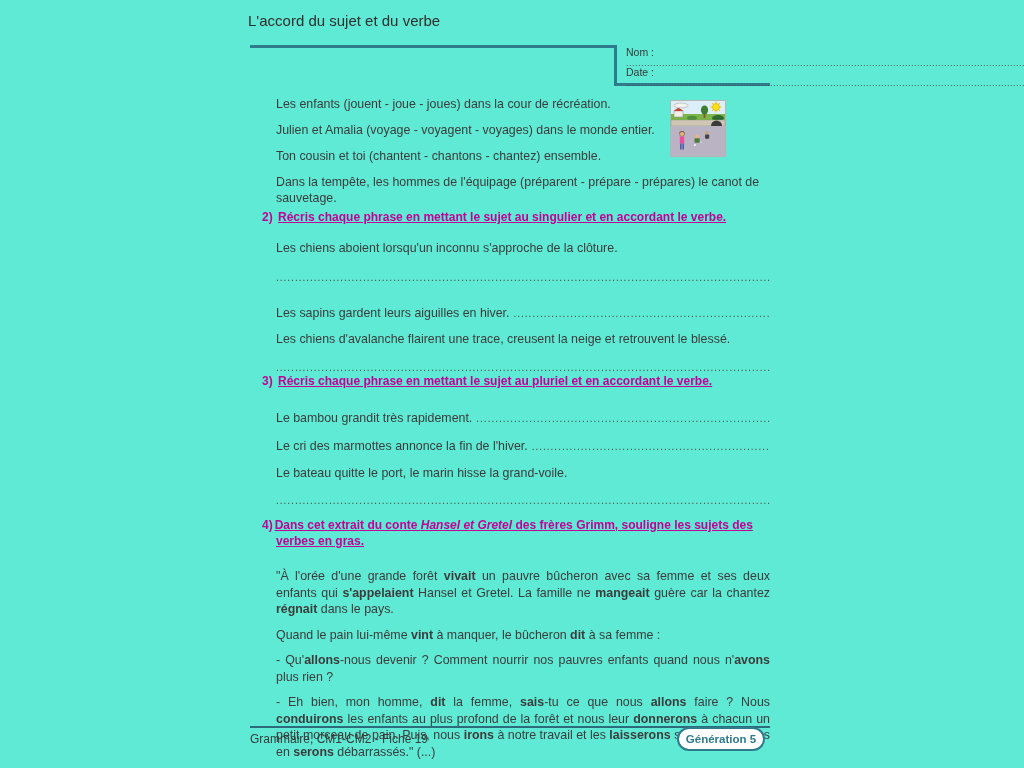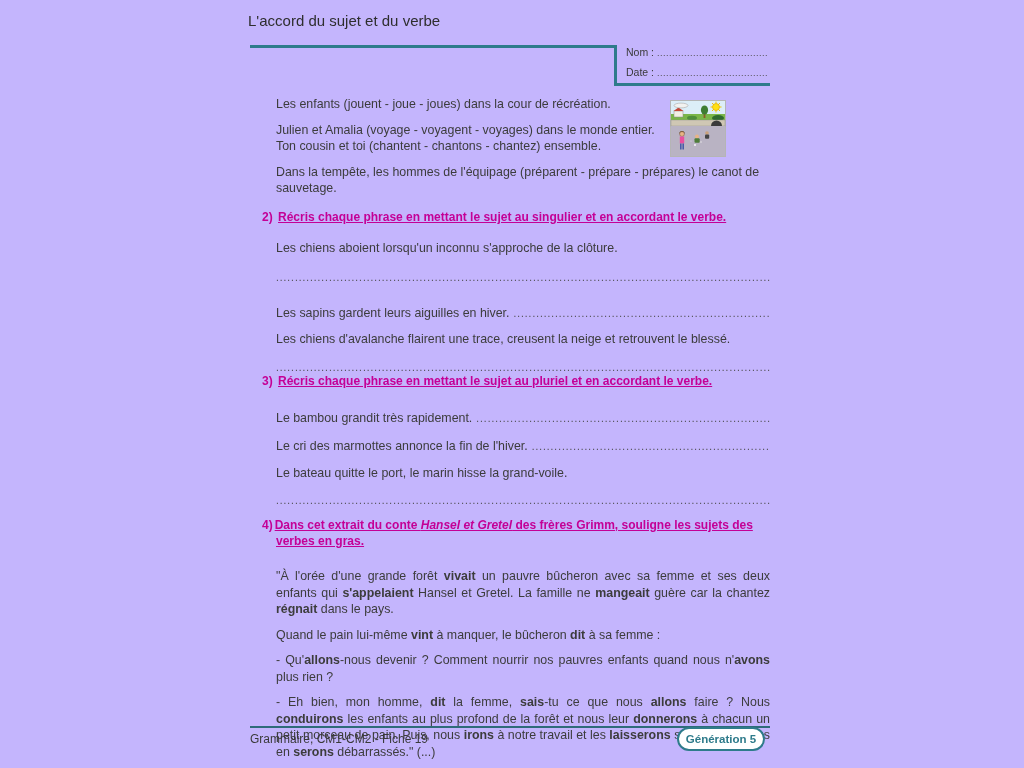--- a/index.html
+++ b/index.html
@@ -1,28 +1,28 @@
 <!DOCTYPE html>
 <html><head>
 <meta charset="utf-8">
 <style>
   html,body{margin:0;padding:0;background:#ffffff;}
   .page{
-    position:relative;width:1024px;height:768px;background:#c4b5fd;overflow:hidden;
+    position:relative;width:1024px;height:768px;background:#5eead4;overflow:hidden;
     font-family:"Liberation Sans", sans-serif;color:#3a3a3a;
   }
   .title{position:absolute;left:248px;top:12px;font-size:15px;color:#2e2e2e;}
   
   .rule{position:absolute;background:#2e7b8b;}
   .rule-top{left:250px;top:45px;width:367px;height:3px;}
   .rule-vert{left:614px;top:45px;width:3px;height:41px;}
   .rule-right{left:614px;top:83px;width:156px;height:3px;}
   
   .nomdate{position:absolute;left:626px;top:46px;width:142px;font-size:10.5px;color:#3a3a3a;}
-  .nd-row{display:flex;align-items:baseline;height:20px;}
+  .nd-row{display:flex;align-items:baseline;height:20px;flex-direction:column;}
   .nd-row .lbl{flex:0 0 auto;margin-right:3px;}
   .dots{overflow:hidden;white-space:nowrap;color:#4a4a4a;font-size:10px;letter-spacing:1px;}
   .nd-row .dots{flex:1;min-width:0;font-size:9px;letter-spacing:0.5px;}
   
   .ex-head{position:absolute;left:262px;width:508px;font-size:12px;font-weight:bold;color:#c40096;line-height:15.5px;padding-left:14px;text-indent:-14px;}
   .ex-head .num{text-decoration:none;margin-right:2px;}
   .ex-head .u{text-decoration:underline;}
   .ex-head .it{font-style:italic;}
   
   .ex-body{position:absolute;left:276px;width:494px;font-size:12.4px;line-height:16px;color:#3c3c3c;}
@@ -60,21 +60,21 @@
       <span class="dots">........................................................................................................................................................................................................................................</span>
     </div>
     <div class="nd-row">
       <span class="lbl">Date :</span>
       <span class="dots">........................................................................................................................................................................................................................................</span>
     </div>
   </div>
 
   <div class="ex-body" style="top:96px">
     <p class="row sent" style="margin-bottom:10px">Les enfants (jouent - joue - joues) dans la cour de récréation.</p>
-    <p class="row sent" style="">Julien et Amalia (voyage - voyagent - voyages) dans le monde entier.</p>
+    <p class="row sent" style="margin-bottom:10px">Julien et Amalia (voyage - voyagent - voyages) dans le monde entier.</p>
     <p class="row sent" style="margin-bottom:10px">Ton cousin et toi (chantent - chantons - chantez) ensemble.</p>
     <p class="row sent">Dans la tempête, les hommes de l'équipage (préparent - prépare - prépares) le canot de sauvetage.</p>
   </div>
   <svg class="illus" viewBox="0 0 56 57" xmlns="http://www.w3.org/2000/svg">
     <rect x="0.5" y="0.5" width="55" height="56" fill="#ffffff" stroke="#b5b5b5"></rect>
     <rect x="1" y="1" width="54" height="19" fill="#dceef8"></rect>
     <rect x="1" y="14" width="54" height="8" fill="#7ab648"></rect>
     <rect x="4" y="11" width="9" height="6" fill="#f3efe4" stroke="#8a8a8a" stroke-width="0.5"></rect>
     <polygon points="3.5,11 8.5,7.5 13.5,11" fill="#c44536"></polygon>
     <rect x="33.6" y="12" width="1.8" height="6" fill="#8a5a2b"></rect>

